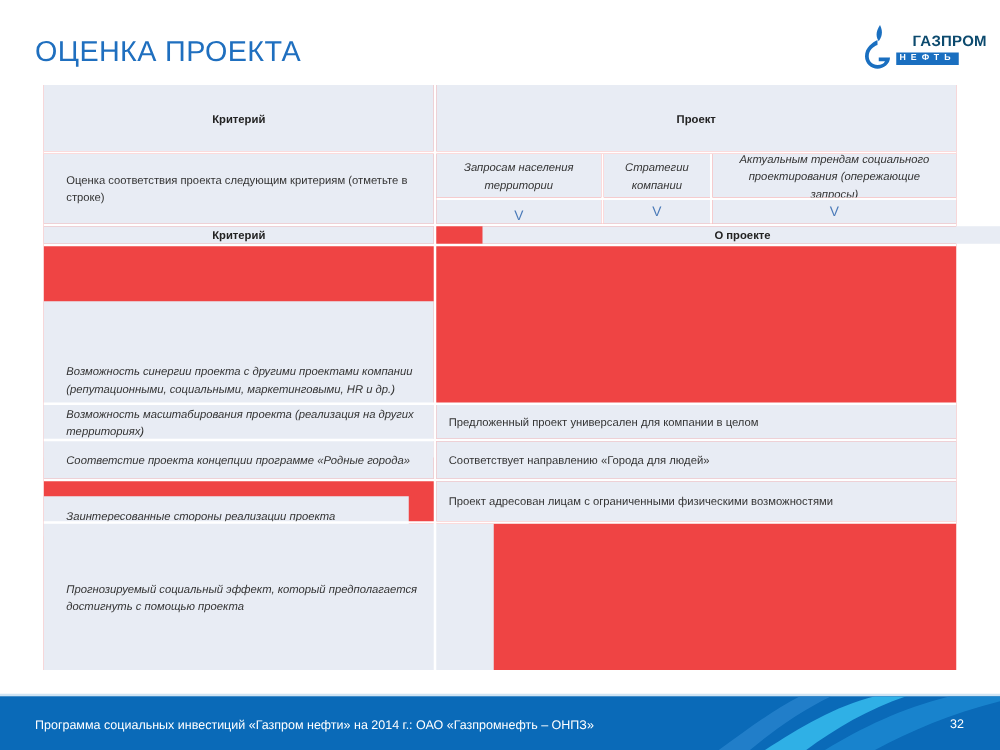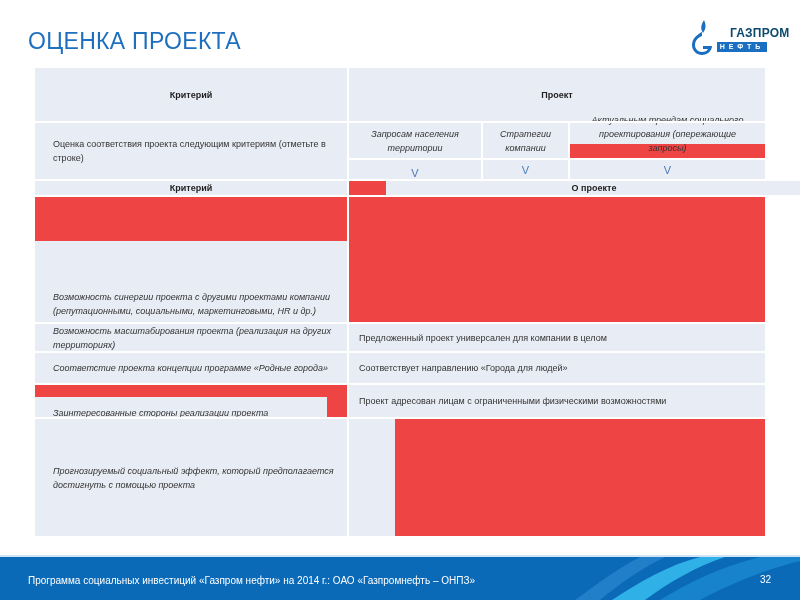--- a/index.html
+++ b/index.html
@@ -60,21 +60,21 @@
 </div>
 
 <div class="tbl">
 
   <div class="cell bold" style="left:0;top:0;width:312px;height:53px;">Критерий</div>
   <div class="cell bold" style="left:314px;top:0;width:416px;height:53px;">Проект</div>
 
   <div class="cell pad-l" style="left:0;top:55px;width:312px;height:56px;">Оценка соответствия проекта следующим критериям (отметьте в строке)</div>
   <div class="cell ital center" style="left:314px;top:55px;width:132px;height:35px;padding:0 8px;">Запросам населения территории</div>
   <div class="cell ital center" style="left:448px;top:55px;width:85px;height:35px;padding:0 8px;">Стратегии компании</div>
-  <div class="cell ital center" style="left:535px;top:55px;width:195px;height:21px;padding:0 12px;">Актуальным трендам социального проектирования (опережающие запросы)</div>
+  <div class="cell ital center" style="left:535px;top:55px;width:195px;height:35px;padding:0 12px;">Актуальным трендам социального проектирования (опережающие запросы)</div>
 
   <div class="cell center check" style="left:314px;top:92px;width:132px;height:19px;padding-top:6px;">V</div>
   <div class="cell center check" style="left:448px;top:92px;width:85px;height:19px;">V</div>
   <div class="cell center check" style="left:535px;top:92px;width:195px;height:19px;">V</div>
 
   <div class="cell bold" style="left:0;top:113px;width:312px;height:14px;">Критерий</div>
   <div class="cell bold" style="left:314px;top:113px;width:416px;height:14px;margin-left:37px;">О проекте</div>
 
   <div class="cell ital pad-l" style="left:0;top:129px;width:312px;height:125px;margin-top:44px;">Возможность синергии проекта с другими проектами компании (репутационными, социальными, маркетинговыми, HR и др.)</div>
 

